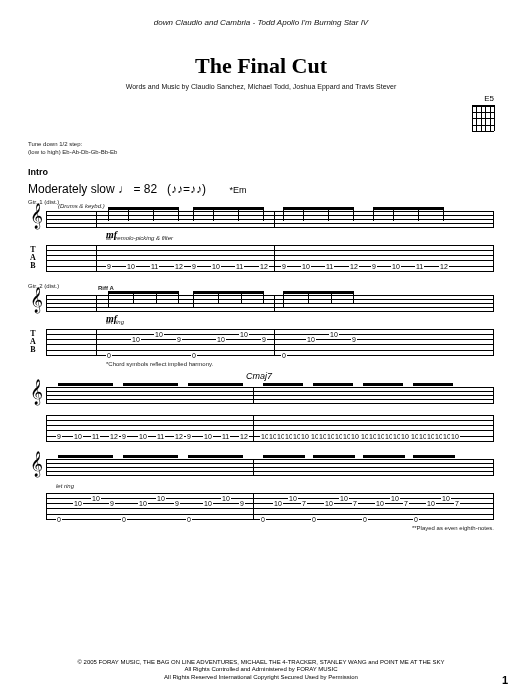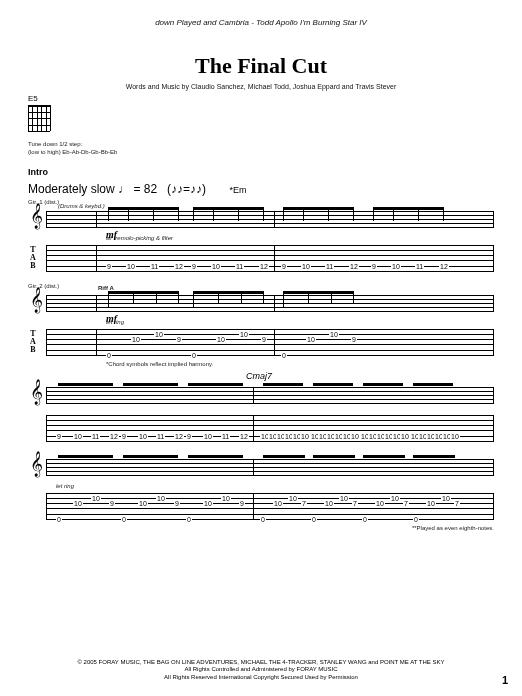--- a/index.html
+++ b/index.html
@@ -34,21 +34,21 @@
     color: #000;
   }
   .credits {
     text-align: center;
     font-size: 7px;
     font-family: Arial, sans-serif;
     margin-bottom: 4px;
     color: #111;
   }
   .chord-block {
-    text-align: left;
+    text-align: right;
     margin-bottom: 6px;
   }
   .chord-label {
     font-size: 8px;
     font-family: Arial, sans-serif;
   }
   .chord-diagram {
     display: inline-block;
     width: 22px;
     height: 26px;
@@ -191,21 +191,21 @@
     font-weight: bold;
     font-family: Arial, sans-serif;
   }
 </style>
 </head>
 <body>
 
 <div class="page">
 
   <div class="source-line">
-    <span>down </span><span>Played and Cambria</span><span> - </span><span>Todd Apollo I'm Burning Star IV</span>
+    <span>down </span><span>Claudio and Cambria</span><span> - </span><span>Todd Apollo I'm Burning Star IV</span>
   </div>
 
   <h1 class="title">
     <br>
     <span>The Final Cut</span>
   </h1>
 
   <div class="credits">Words and Music by Claudio Sanchez, Michael Todd, Joshua Eppard and Travis Stever</div>
 
   <div class="chord-block">

